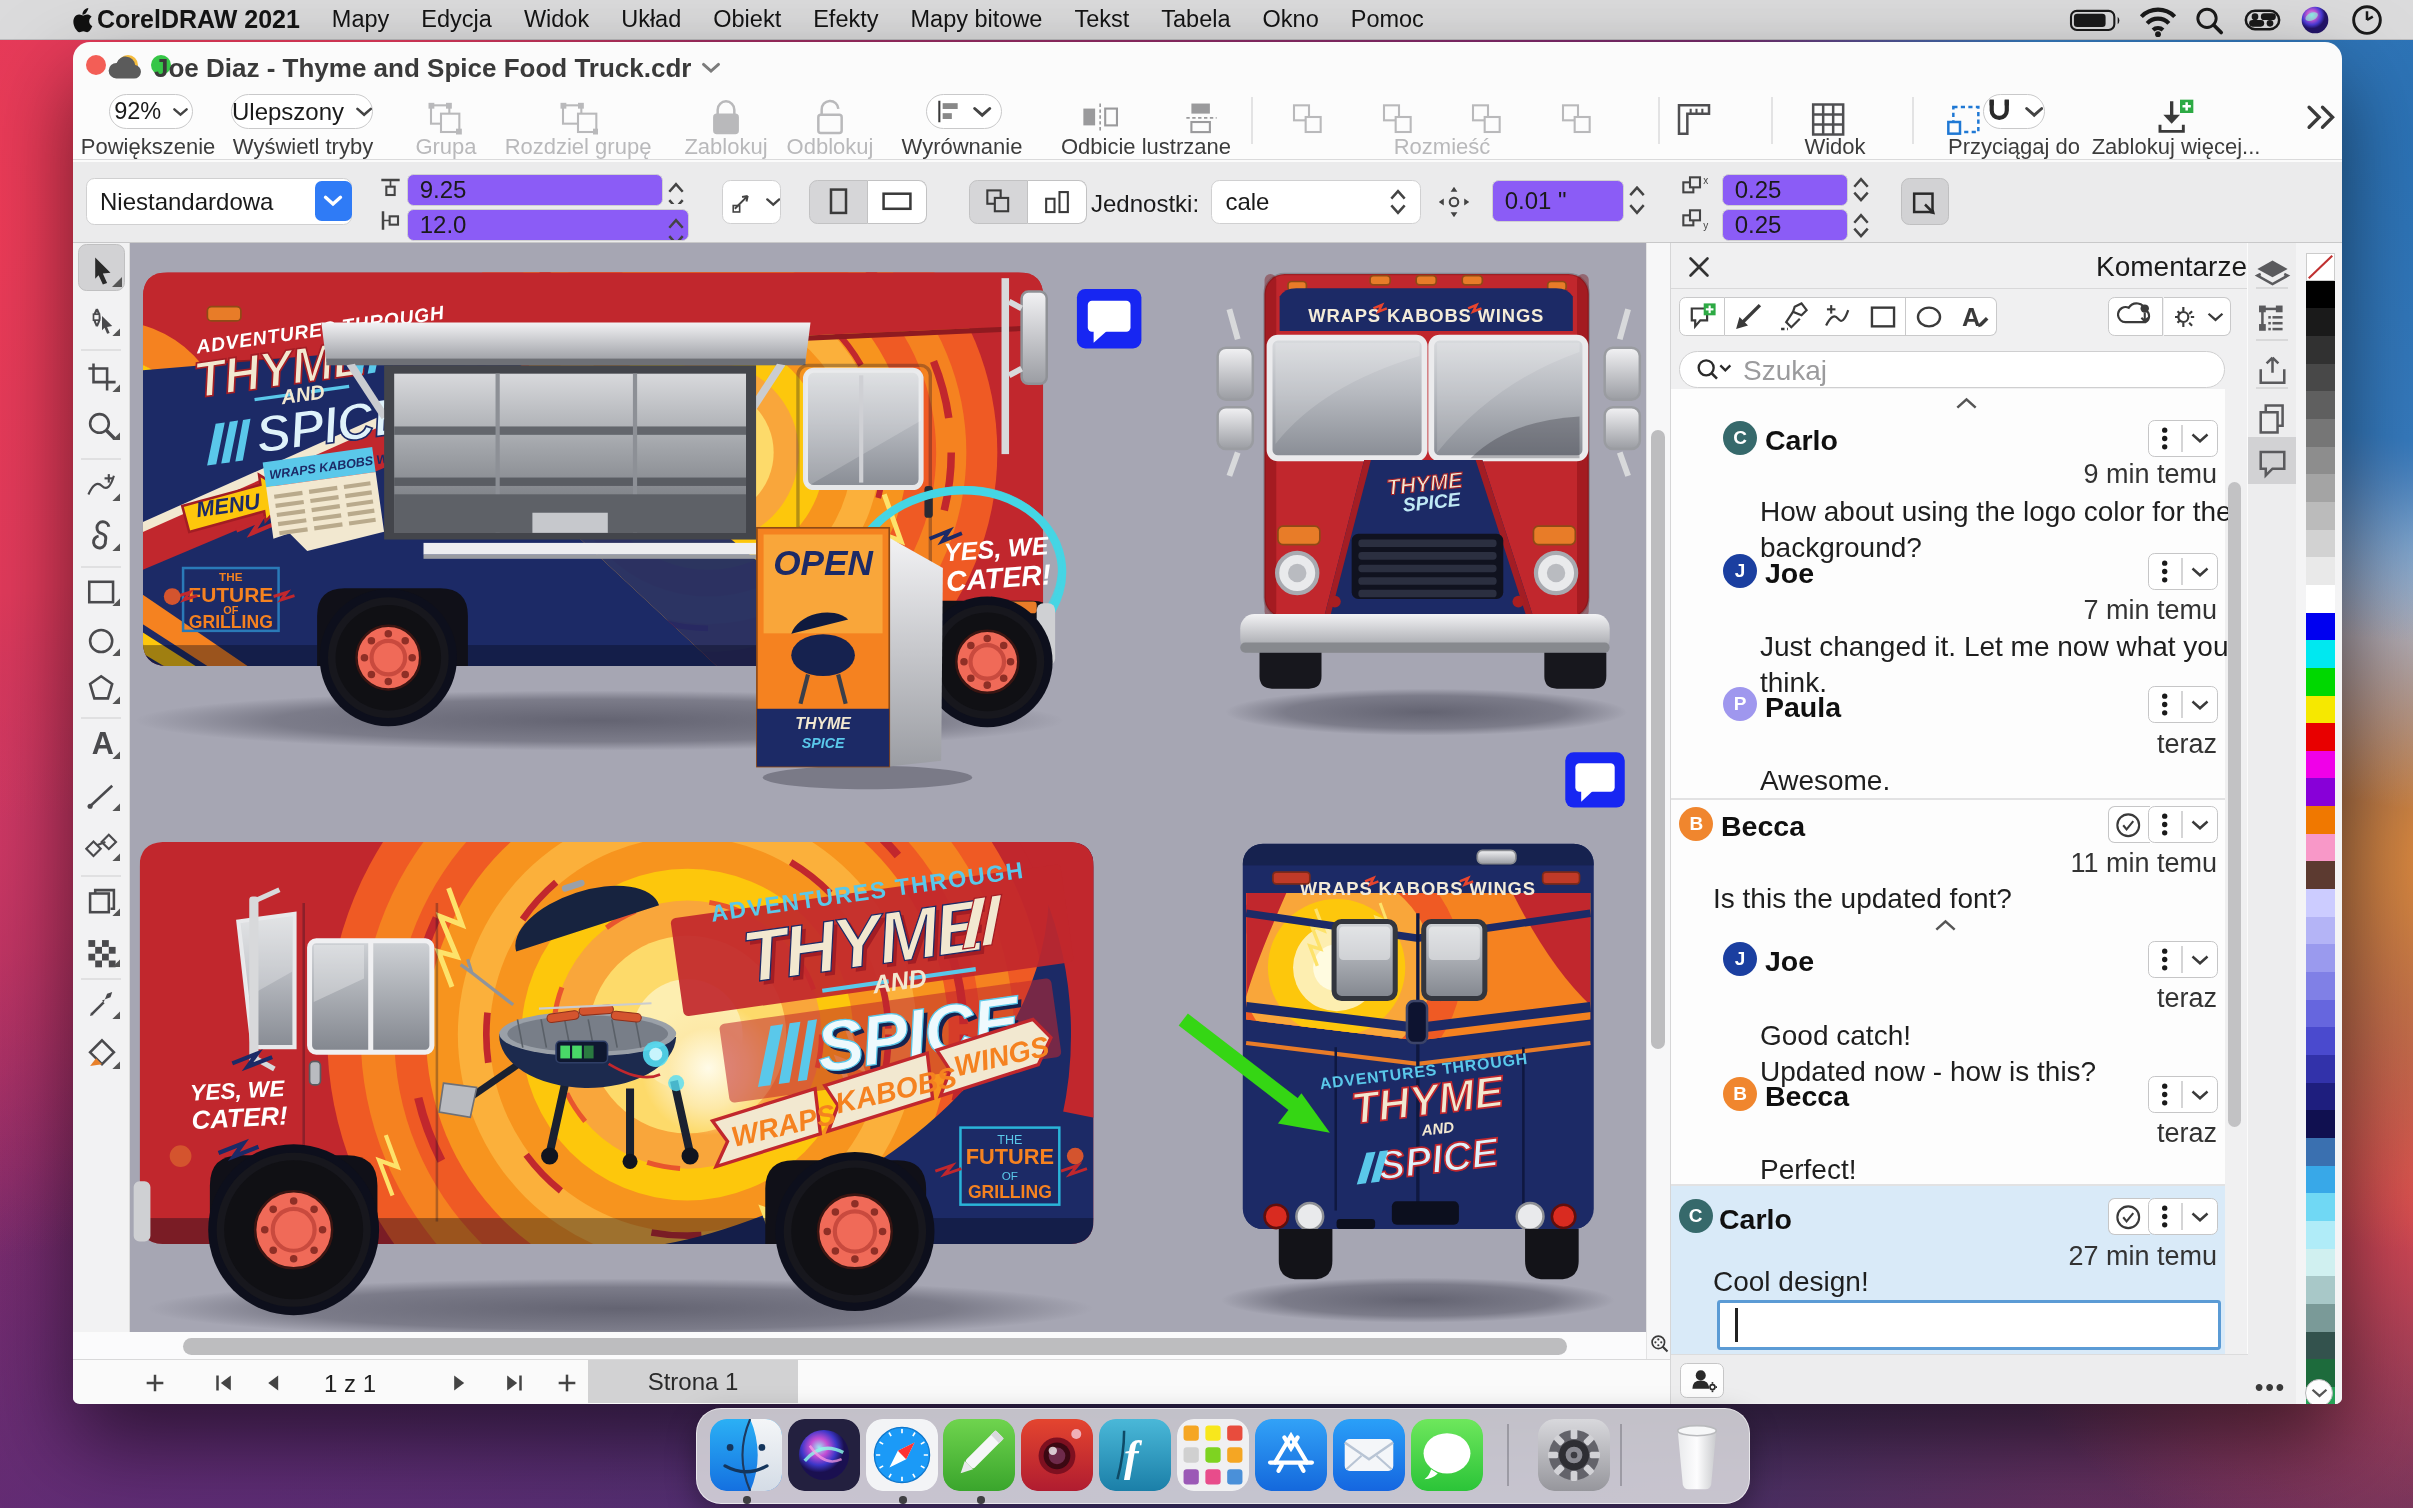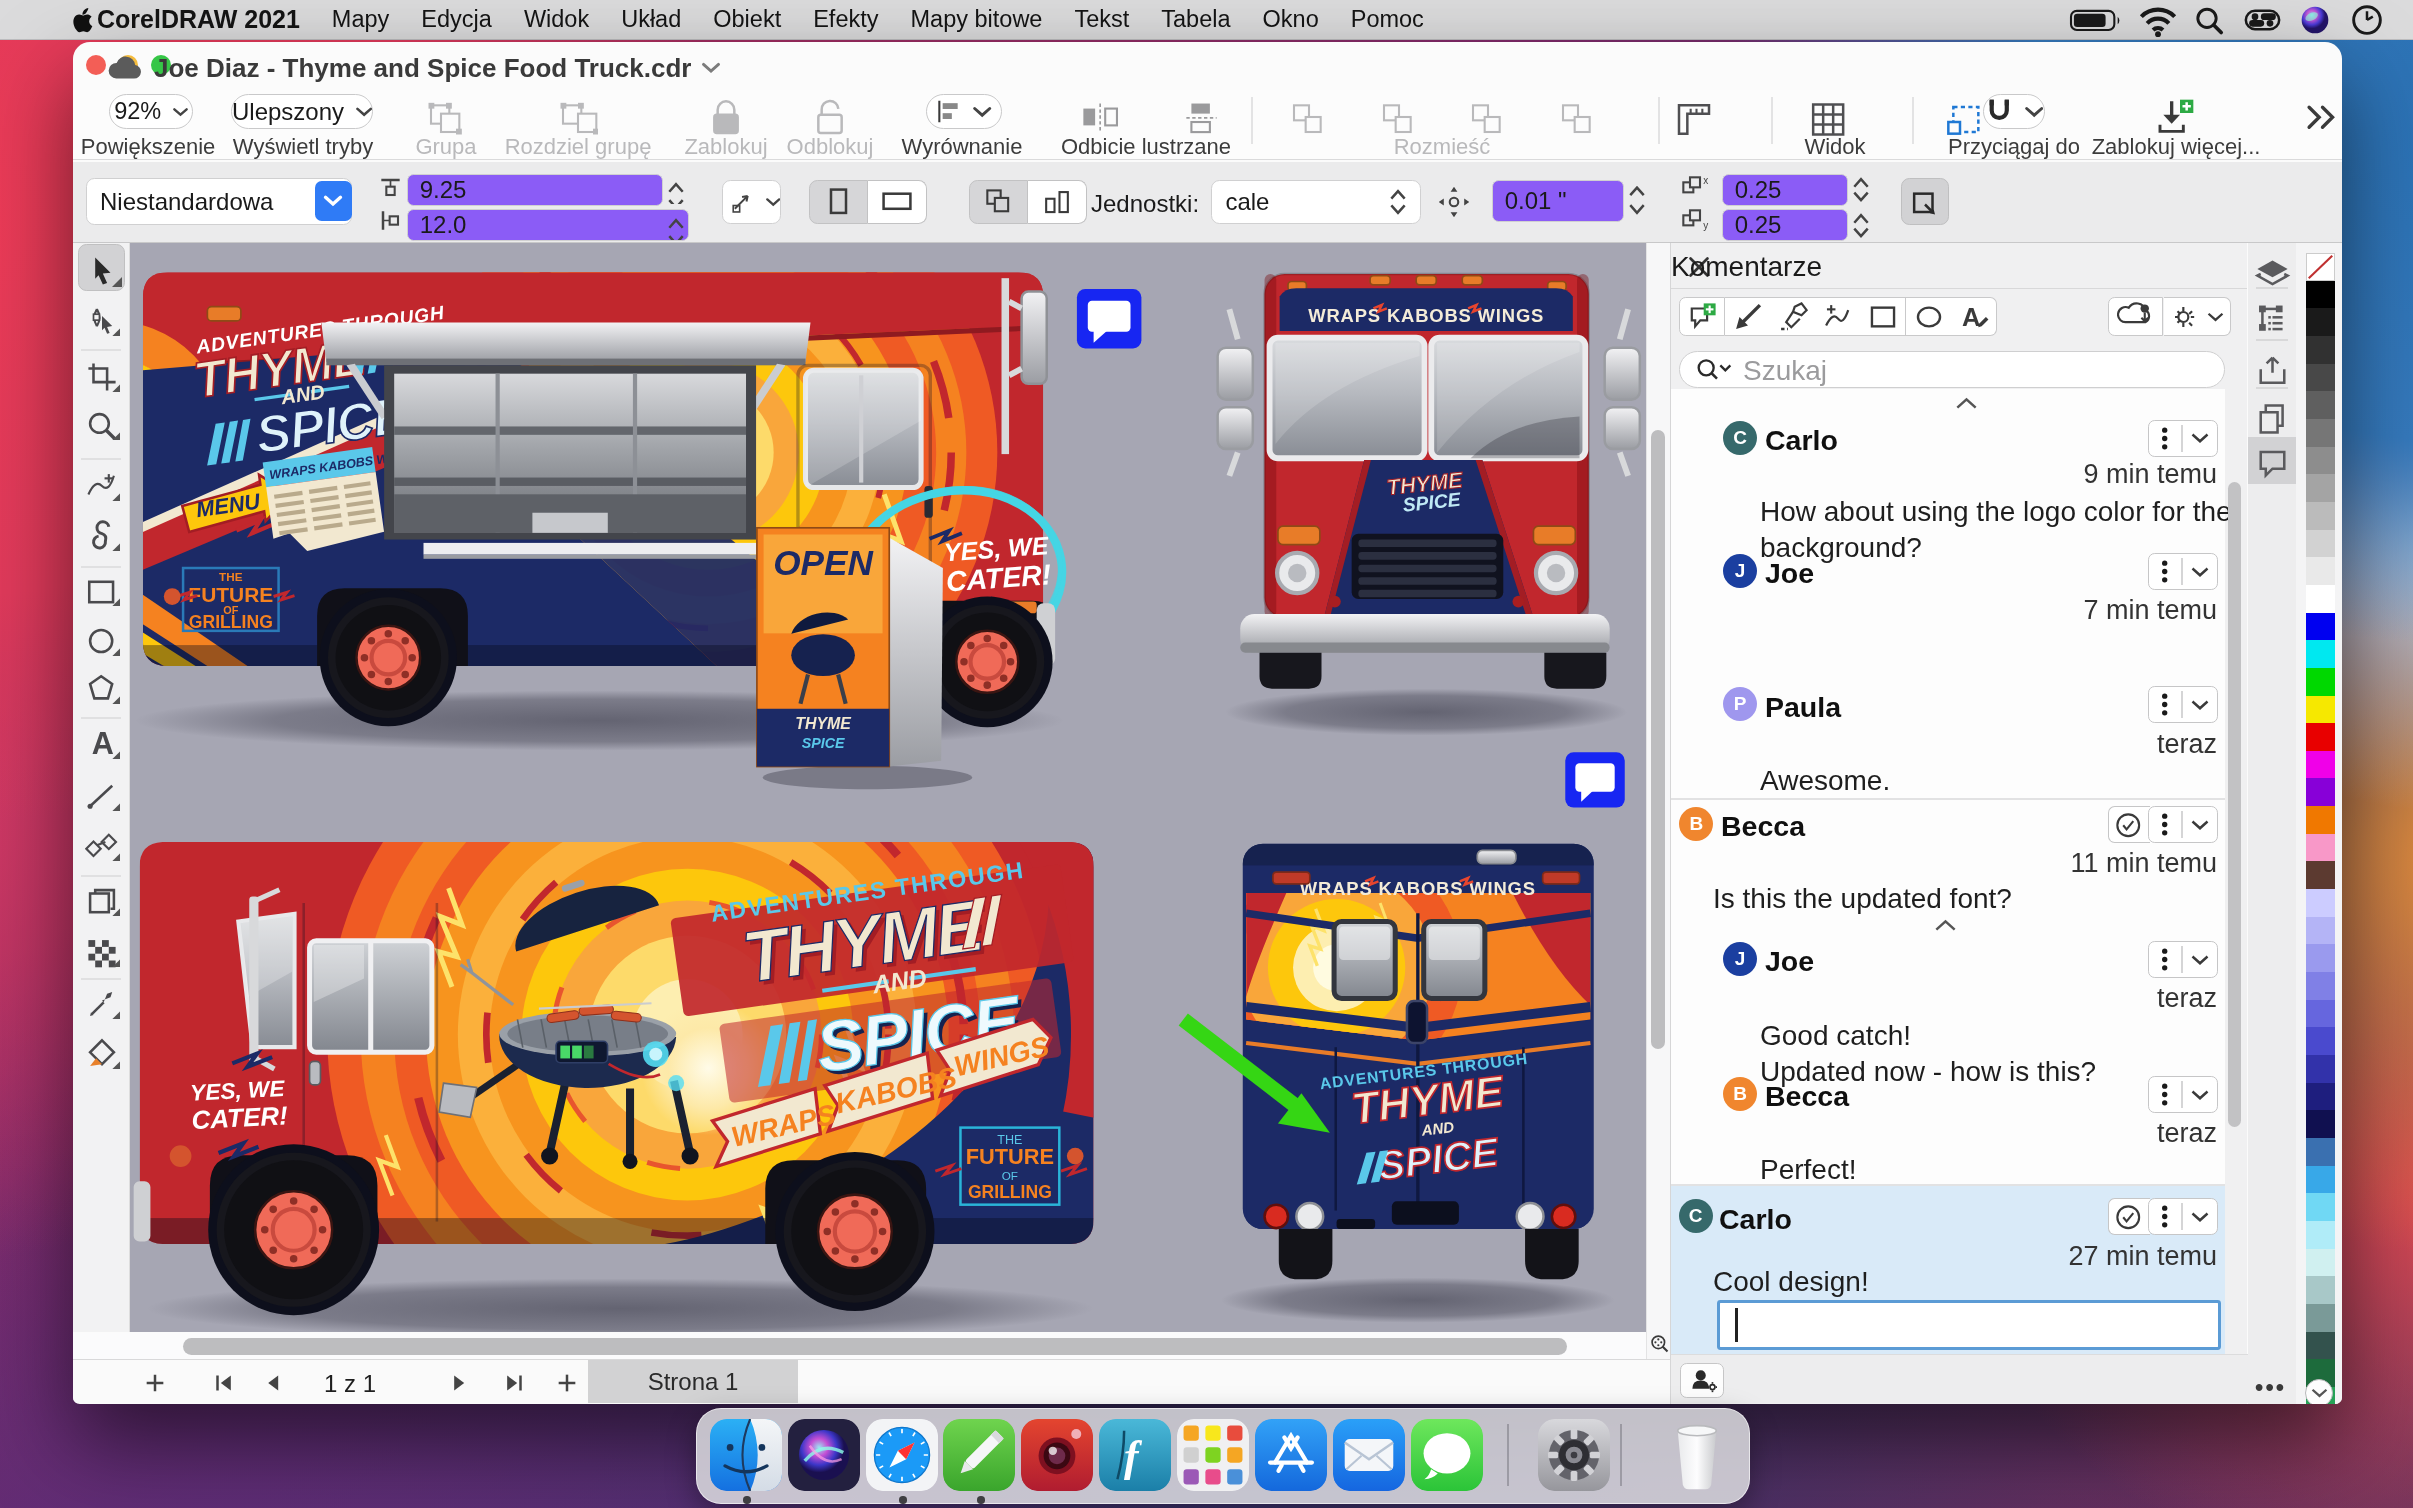--- a/index.html
+++ b/index.html
@@ -981,21 +981,21 @@
           <line x1="12" y1="2" x2="12" y2="22" stroke="#444" stroke-width="3"></line>
           <line x1="2" y1="12" x2="22" y2="12" stroke="#444" stroke-width="3"></line>
         </svg>
 <div class="abs" style="left:515px;top:0;width:210px;height:43px;background:#d2d2d3;display:flex;align-items:center;justify-content:center">Strona 1</div>
 </div>
 <div id="panel">
         <div class="abs" style="left:0;top:0;width:100%;height:46px;border-bottom:1.7px solid #d8d8d9"></div>
         <svg class="abs" style="left:17px;top:13.4px" width="22" height="22" viewBox="0 0 26 26">
           <path d="M3 3 L23 23 M23 3 L3 23" stroke="#333" stroke-width="3.2" stroke-linecap="round"></path>
         </svg>
-        <div class="abs" style="width:100%;text-align:left;top:8.4px;font-size:28px;color:#1a1a1a">Komentarze</div>
+        <div class="abs" style="width:100%;text-align:right;top:8.4px;font-size:28px;color:#1a1a1a">Komentarze</div>
         <div class="ptb" style="left:8.4px;top:54px;width:46px;height:39px;border-radius:6.7px 0 0 6.7px;">
           <svg width="34" height="34" viewBox="0 0 40 40">
             <path d="M8 10 h18 v14 h-8 l-6 7 0,-7 h-4 Z" fill="none" stroke="#3a3a3a" stroke-width="2.6"></path>
             <rect x="22" y="4" width="14" height="14" fill="#2daa44"></rect>
             <line x1="29" y1="6.5" x2="29" y2="15.5" stroke="#fff" stroke-width="2.5"></line>
             <line x1="24.5" y1="11" x2="33.5" y2="11" stroke="#fff" stroke-width="2.5"></line>
           </svg>
         </div>
         <div class="ptb" style="left:54px;top:54px;width:46px;height:39px;border-left:none;">
           <svg width="34" height="34" viewBox="0 0 40 40">
@@ -1080,20 +1080,21 @@
         <svg class="abs" style="left:487px;top:316px" width="13.4" height="25" viewBox="0 0 16 30">
           <circle cx="8" cy="5" r="3.2" fill="#1a1a1a"></circle>
           <circle cx="8" cy="15" r="3.2" fill="#1a1a1a"></circle>
           <circle cx="8" cy="25" r="3.2" fill="#1a1a1a"></circle>
         </svg>
         <div class="abs" style="left:510px;top:315px;width:1.7px;height:27px;background:#d5d5d6"></div>
         <svg class="abs" style="left:519px;top:323px" width="20" height="12.6" viewBox="0 0 24 15">
           <path d="M3 3 l9 8 9-8" fill="none" stroke="#3a3a3a" stroke-width="3"></path>
         </svg>
         <div class="ctime" style="left:546px;top:352px">7 min temu</div>
+        <div class="ctext" style="left:89px;top:386px">Just changed it. Let me now what you<br>think.</div>
         <div class="av" style="left:52px;top:444px;background:#9f97ee">P</div>
         <div class="cname" style="left:94px;top:448px">Paula</div>
         <div class="kebab" style="left:477px;top:443px"></div>
         <svg class="abs" style="left:487px;top:449px" width="13.4" height="25" viewBox="0 0 16 30">
           <circle cx="8" cy="5" r="3.2" fill="#1a1a1a"></circle>
           <circle cx="8" cy="15" r="3.2" fill="#1a1a1a"></circle>
           <circle cx="8" cy="25" r="3.2" fill="#1a1a1a"></circle>
         </svg>
         <div class="abs" style="left:510px;top:448px;width:1.7px;height:27px;background:#d5d5d6"></div>
         <svg class="abs" style="left:519px;top:456px" width="20" height="12.6" viewBox="0 0 24 15">

